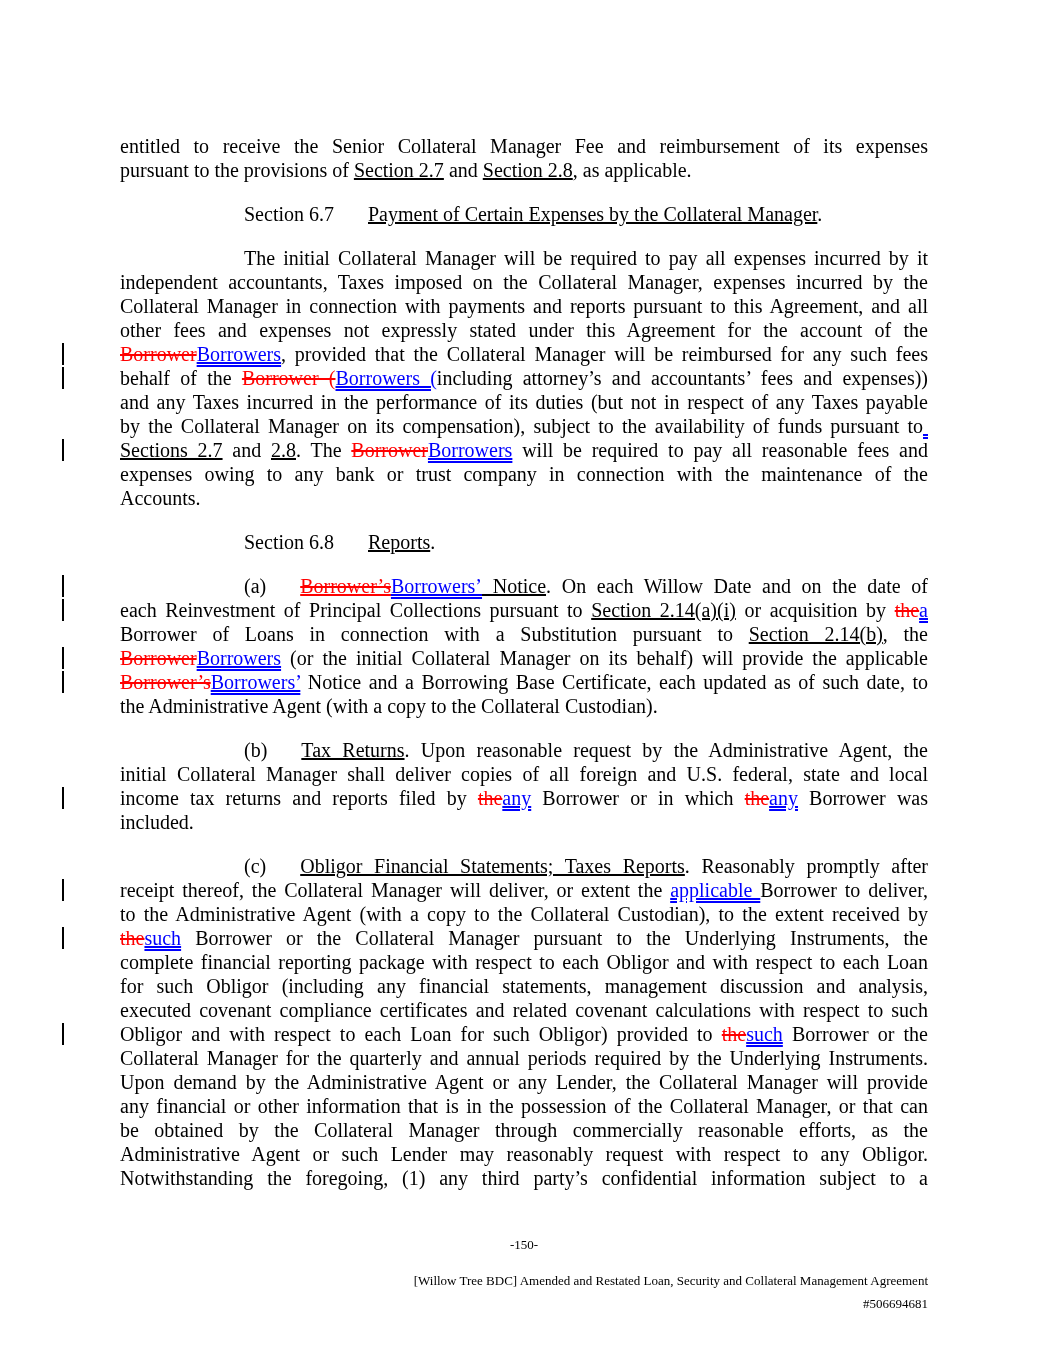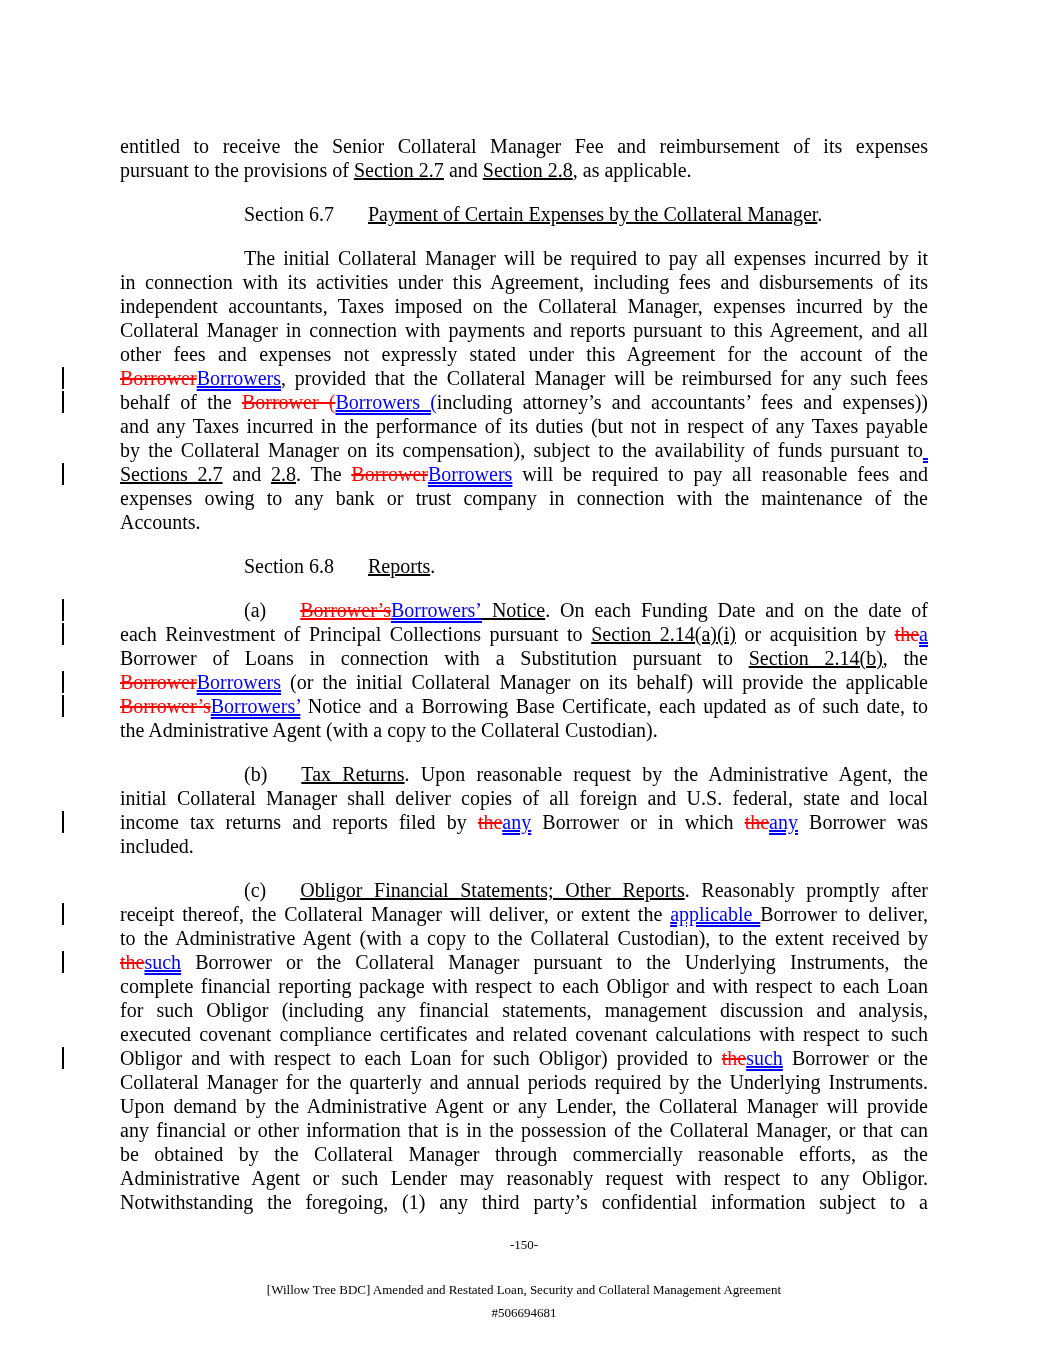--- a/index.html
+++ b/index.html
@@ -58,67 +58,66 @@
   .sp-tab { display: inline-block; width: 34px; }
   .footer {
     position: absolute;
     left: 120px;
     width: 808px;
     top: 1233px;
     font-size: 13px;
     line-height: 23px;
   }
   .page-number { text-align: center; }
-  .doc-id { margin-top: 22px; text-align: center; }
+  .doc-id { margin-top: 13px; text-align: right; }
 </style>
 </head>
 <body>
 
 <div class="page">
   <div class="content">
       <div class="block">
         <div class="line"><span>entitled to receive the Senior Collateral Manager Fee and reimbursement of its expenses</span></div>
         <div class="line last"><span>pursuant to the provisions of </span><span class="run-u">Section 2.7</span><span> and </span><span class="run-u">Section 2.8</span><span>, as applicable.</span></div>
       </div>
       <div class="block">
         <div class="line last"><span class="sp-ind"></span><span>Section 6.7</span><span class="sp-tab"></span><span class="run-u">Payment of Certain Expenses by the Collateral Manager</span><span>.</span></div>
       </div>
       <div class="block">
         <div class="line"><span class="sp-ind"></span><span>The initial Collateral Manager will be required to pay all expenses incurred by it</span></div>
-        <div class="line"><span>in connection with its activities under this Agreement, including fees and disbursements of its</span></div>
         <div class="line"><span>independent accountants, Taxes imposed on the Collateral Manager, expenses incurred by the</span></div>
         <div class="line"><span>Collateral Manager in connection with payments and reports pursuant to this Agreement, and all</span></div>
         <div class="line"><span>other fees and expenses not expressly stated under this Agreement for the account of the</span></div>
         <div class="line changed"><span class="run-del">Borrower</span><span class="run-ins">Borrowers</span><span>, provided that the Collateral Manager will be reimbursed for any such fees</span></div>
         <div class="line changed"><span>behalf of the </span><span class="run-del">Borrower (</span><span class="run-ins">Borrowers (</span><span>including attorney’s and accountants’ fees and expenses))</span></div>
         <div class="line"><span>and any Taxes incurred in the performance of its duties (but not in respect of any Taxes payable</span></div>
         <div class="line"><span>by the Collateral Manager on its compensation), subject to the availability of funds pursuant to</span><span class="run-ins">&nbsp;</span></div>
         <div class="line changed"><span class="run-u">Sections 2.7</span><span> and </span><span class="run-u">2.8</span><span>. The </span><span class="run-del">Borrower</span><span class="run-ins">Borrowers</span><span> will be required to pay all reasonable fees and</span></div>
         <div class="line"><span>expenses owing to any bank or trust company in connection with the maintenance of the</span></div>
         <div class="line last"><span>Accounts.</span></div>
       </div>
       <div class="block">
         <div class="line last"><span class="sp-ind"></span><span>Section 6.8</span><span class="sp-tab"></span><span class="run-u">Reports</span><span>.</span></div>
       </div>
       <div class="block">
-        <div class="line changed"><span class="sp-ind"></span><span>(a)</span><span class="sp-tab"></span><span class="run-delu">Borrower’s</span><span class="run-ins">Borrowers’</span><span class="run-u">&nbsp;Notice</span><span>. On each Funding Date and on the date of</span></div>
+        <div class="line changed"><span class="sp-ind"></span><span>(a)</span><span class="sp-tab"></span><span class="run-delu">Borrower’s</span><span class="run-ins">Borrowers’</span><span class="run-u">&nbsp;Notice</span><span>. On each Willow Date and on the date of</span></div>
         <div class="line changed"><span>each Reinvestment of Principal Collections pursuant to </span><span class="run-u">Section 2.14(a)(i)</span><span> or acquisition by </span><span class="run-del">the</span><span class="run-ins">a</span></div>
         <div class="line"><span>Borrower of Loans in connection with a Substitution pursuant to </span><span class="run-u">Section 2.14(b)</span><span>, the</span></div>
         <div class="line changed"><span class="run-del">Borrower</span><span class="run-ins">Borrowers</span><span> (or the initial Collateral Manager on its behalf) will provide the applicable</span></div>
         <div class="line changed"><span class="run-del">Borrower’s</span><span class="run-ins">Borrowers’</span><span> Notice and a Borrowing Base Certificate, each updated as of such date, to</span></div>
         <div class="line last"><span>the Administrative Agent (with a copy to the Collateral Custodian).</span></div>
       </div>
       <div class="block">
         <div class="line"><span class="sp-ind"></span><span>(b)</span><span class="sp-tab"></span><span class="run-u">Tax Returns</span><span>. Upon reasonable request by the Administrative Agent, the</span></div>
         <div class="line"><span>initial Collateral Manager shall deliver copies of all foreign and U.S. federal, state and local</span></div>
         <div class="line changed"><span>income tax returns and reports filed by </span><span class="run-del">the</span><span class="run-ins">any</span><span> Borrower or in which </span><span class="run-del">the</span><span class="run-ins">any</span><span> Borrower was</span></div>
         <div class="line last"><span>included.</span></div>
       </div>
       <div class="block">
-        <div class="line"><span class="sp-ind"></span><span>(c)</span><span class="sp-tab"></span><span class="run-u">Obligor Financial Statements; Other Reports</span><span>. Reasonably promptly after</span></div>
+        <div class="line"><span class="sp-ind"></span><span>(c)</span><span class="sp-tab"></span><span class="run-u">Obligor Financial Statements; Taxes Reports</span><span>. Reasonably promptly after</span></div>
         <div class="line changed"><span>receipt thereof, the Collateral Manager will deliver, or extent the </span><span class="run-ins">applicable&nbsp;</span><span>Borrower to deliver,</span></div>
         <div class="line"><span>to the Administrative Agent (with a copy to the Collateral Custodian), to the extent received by</span></div>
         <div class="line changed"><span class="run-del">the</span><span class="run-ins">such</span><span> Borrower or the Collateral Manager pursuant to the Underlying Instruments, the</span></div>
         <div class="line"><span>complete financial reporting package with respect to each Obligor and with respect to each Loan</span></div>
         <div class="line"><span>for such Obligor (including any financial statements, management discussion and analysis,</span></div>
         <div class="line"><span>executed covenant compliance certificates and related covenant calculations with respect to such</span></div>
         <div class="line changed"><span>Obligor and with respect to each Loan for such Obligor) provided to </span><span class="run-del">the</span><span class="run-ins">such</span><span> Borrower or the</span></div>
         <div class="line"><span>Collateral Manager for the quarterly and annual periods required by the Underlying Instruments.</span></div>
         <div class="line"><span>Upon demand by the Administrative Agent or any Lender, the Collateral Manager will provide</span></div>
         <div class="line"><span>any financial or other information that is in the possession of the Collateral Manager, or that can</span></div>

